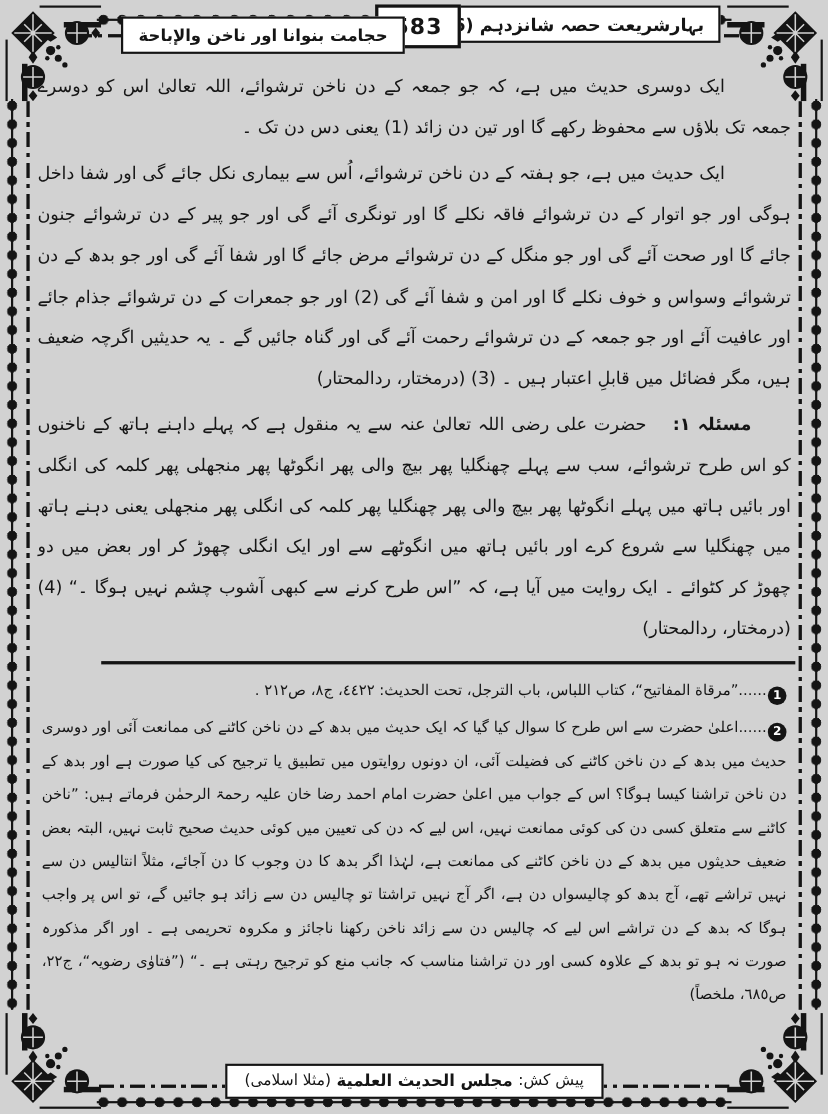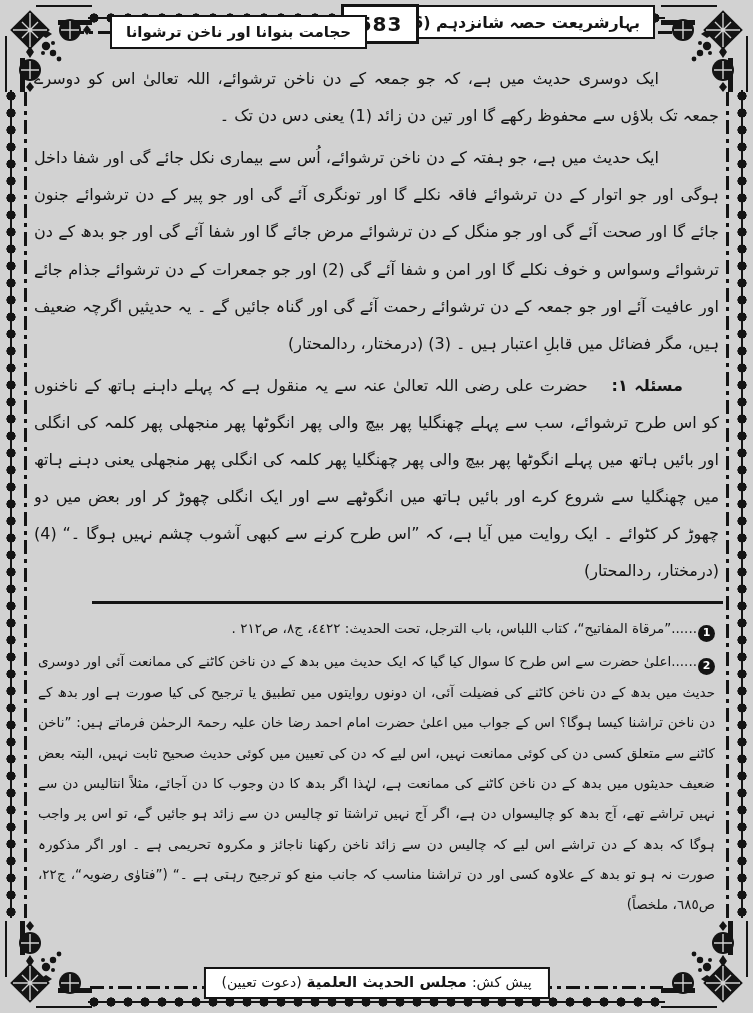--- a/index.html
+++ b/index.html
@@ -161,21 +161,21 @@
     </g>
   </svg>
 
   <div class="hbox box-right">
     <span>بہارشریعت حصہ شانزدہم (16)</span>
   </div>
   <div class="hbox box-center">
     <span>583</span>
   </div>
   <div class="hbox box-left">
-    <span>حجامت بنوانا اور ناخن ترشوانا</span>
+    <span>حجامت بنوانا اور ناخن والإباحة</span>
   </div>
 
   <div class="main">
     <p>
       <span class="lead"></span><span>ایک دوسری حدیث میں ہے، کہ جو جمعہ کے دن ناخن ترشوائے، اللہ تعالیٰ اس کو دوسرے جمعہ تک بلاؤں سے محفوظ رکھے گا اور تین دن زائد (1) یعنی دس دن تک ۔</span>
     </p>
     <p>
       <span class="lead"></span><span>ایک حدیث میں ہے، جو ہفتہ کے دن ناخن ترشوائے، اُس سے بیماری نکل جائے گی اور شفا داخل ہوگی اور جو اتوار کے دن ترشوائے فاقہ نکلے گا اور تونگری آئے گی اور جو پیر کے دن ترشوائے جنون جائے گا اور صحت آئے گی اور جو منگل کے دن ترشوائے مرض جائے گا اور شفا آئے گی اور جو بدھ کے دن ترشوائے وسواس و خوف نکلے گا اور امن و شفا آئے گی (2) اور جو جمعرات کے دن ترشوائے جذام جائے اور عافیت آئے اور جو جمعہ کے دن ترشوائے رحمت آئے گی اور گناہ جائیں گے ۔ یہ حدیثیں اگرچہ ضعیف ہیں، مگر فضائل میں قابلِ اعتبار ہیں ۔ (3) (درمختار، ردالمحتار)</span>
     </p>
     <p>
@@ -193,16 +193,16 @@
       <span class="fn-num">1</span><span>......”مرقاة المفاتيح“، كتاب اللباس، باب الترجل، تحت الحديث: ٤٤٢٢، ج٨، ص٢١٢ .</span>
     </p>
     <p>
       <span class="fn-num">2</span><span>......اعلیٰ حضرت سے اس طرح کا سوال کیا گیا کہ ایک حدیث میں بدھ کے دن ناخن کاٹنے کی ممانعت آئی اور دوسری حدیث میں بدھ کے دن ناخن کاٹنے کی فضیلت آئی، ان دونوں روایتوں میں تطبیق یا ترجیح کی کیا صورت ہے اور بدھ کے دن ناخن تراشنا کیسا ہوگا؟ اس کے جواب میں اعلیٰ حضرت امام احمد رضا خان علیہ رحمۃ الرحمٰن فرماتے ہیں: ”ناخن کاٹنے سے متعلق کسی دن کی کوئی ممانعت نہیں، اس لیے کہ دن کی تعیین میں کوئی حدیث صحیح ثابت نہیں، البتہ بعض ضعیف حدیثوں میں بدھ کے دن ناخن کاٹنے کی ممانعت ہے، لہٰذا اگر بدھ کا دن وجوب کا دن آجائے، مثلاً انتالیس دن سے نہیں تراشے تھے، آج بدھ کو چالیسواں دن ہے، اگر آج نہیں تراشتا تو چالیس دن سے زائد ہو جائیں گے، تو اس پر واجب ہوگا کہ بدھ کے دن تراشے اس لیے کہ چالیس دن سے زائد ناخن رکھنا ناجائز و مکروہ تحریمی ہے ۔ اور اگر مذکورہ صورت نہ ہو تو بدھ کے علاوہ کسی اور دن تراشنا مناسب کہ جانب منع کو ترجیح رہتی ہے ۔“    (”فتاوٰی رضویہ“، ج٢٢، ص٦٨٥، ملخصاً)</span>
     </p>
   </div>
 
   <div class="footer-box">
     <span>پیش کش:</span>
     <span class="pub">مجلس الحديث العلمیة</span>
-    <span>(دعوت تعیین)</span>
+    <span>(مثلا اسلامی)</span>
   </div>
 
 </div>
 
 </body></html>

